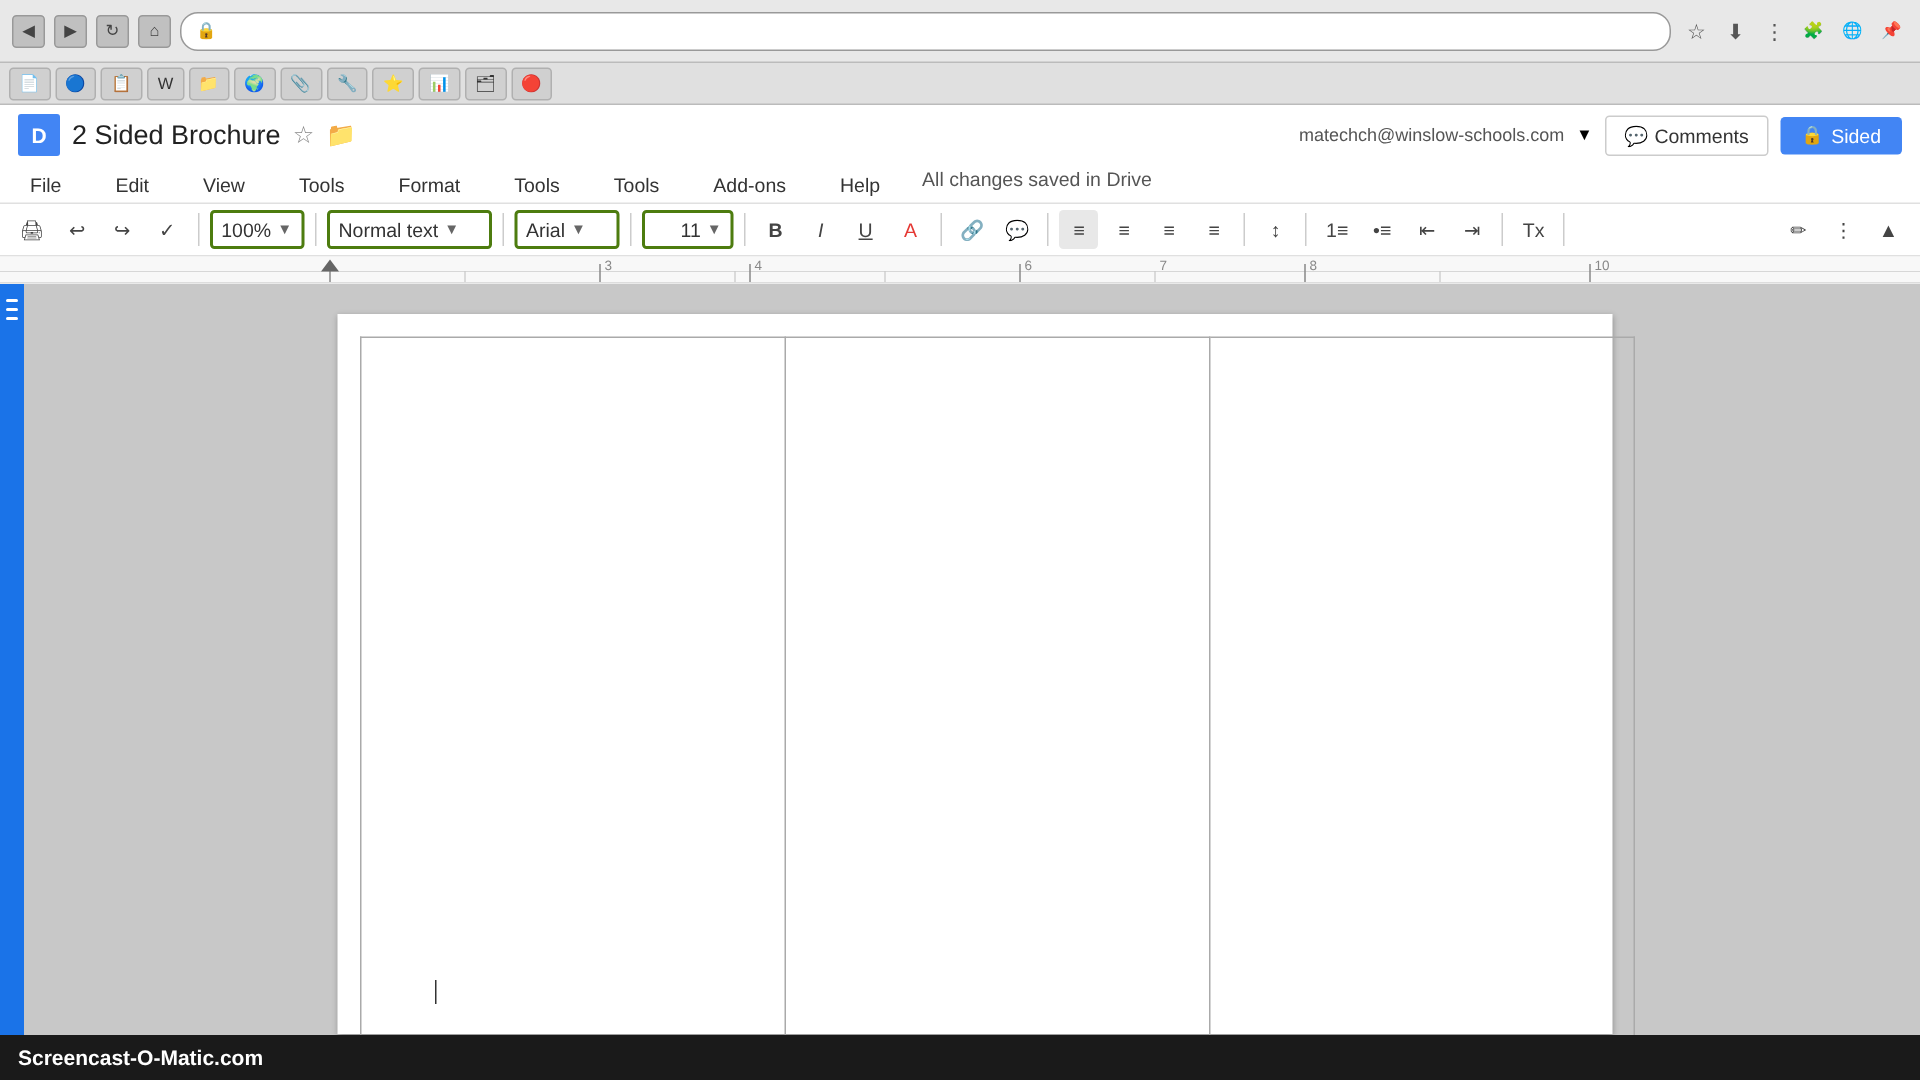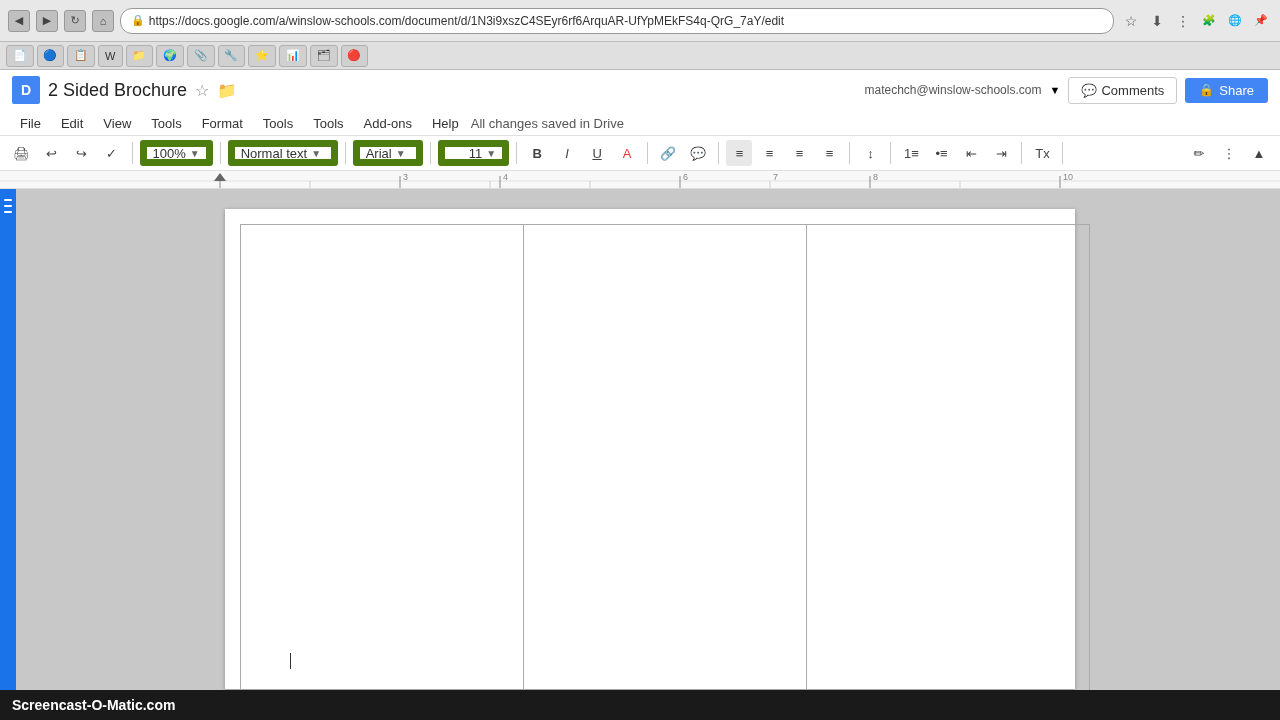--- a/index.html
+++ b/index.html
@@ -27,29 +27,29 @@
     .docs-title { font-size: 18px; color: #222; font-weight: normal; }
     .docs-star { font-size: 16px; color: #888; cursor: pointer; }
     .docs-folder { font-size: 16px; color: #888; cursor: pointer; }
     .docs-header-right { display: flex; align-items: center; gap: 8px; }
     .docs-account { font-size: 12px; color: #555; }
     .docs-comments-btn { background: white; border: 1px solid #ccc; border-radius: 3px; padding: 5px 12px; font-size: 13px; color: #333; cursor: pointer; display: flex; align-items: center; gap: 4px; }
     .docs-share-btn { background: #4285f4; border: none; border-radius: 3px; padding: 5px 14px; font-size: 13px; color: white; cursor: pointer; display: flex; align-items: center; gap: 5px; }
     .docs-share-lock { font-size: 12px; }
 
     
-    .docs-menubar { display: flex; align-items: center; gap: 4px; padding: 4px 0 0 0; }
+    .docs-menubar { display: flex; gap: 20px; padding: 4px 0 0 0; }
     .menu-item { padding: 4px 8px; font-size: 13px; color: #333; cursor: pointer; border-radius: 3px; white-space: nowrap; }
     .autosave-msg { font-size: 13px; color: #555; }
 
     
     .docs-toolbar { background: white; border-bottom: 1px solid #e0e0e0; padding: 4px 8px; display: flex; align-items: center; gap: 4px; flex-wrap: nowrap; overflow: hidden; }
     .toolbar-btn { height: 26px; min-width: 26px; padding: 0 4px; background: transparent; border: 1px solid transparent; border-radius: 3px; display: inline-flex; align-items: center; justify-content: center; font-size: 13px; color: #444; cursor: pointer; }
     .toolbar-separator { width: 1px; height: 22px; background: #ccc; margin: 0 3px; }
-    .toolbar-dropdown { height: 26px; padding: 0 6px; background: white; border: 7px solid #4d7c0f; border-radius: 3px; font-size: 13px; color: #333; cursor: pointer; display: inline-flex; align-items: center; gap: 4px; white-space: nowrap; }
+    .toolbar-dropdown { height: 26px; padding: 0 6px; background: white; border: 2px solid #4d7c0f; border-radius: 3px; font-size: 13px; color: #333; cursor: pointer; display: inline-flex; align-items: center; gap: 4px; white-space: nowrap; }
     .dropdown-arrow { font-size: 10px; color: #666; }
 
     
     .ruler { height: 18px; background: #f8f8f8; border-bottom: 1px solid #ddd; position: relative; overflow: hidden; }
 
     
     .docs-body { flex: 1; background: #c8c8c8; display: flex; justify-content: center; padding: 20px; overflow: auto; position: relative; }
     .doc-page { background: white; width: 850px; min-height: 480px; box-shadow: 0 1px 4px rgba(0,0,0,0.3); position: relative; }
     .doc-table { width: 100%; height: 100%; border-collapse: collapse; }
     .doc-table td { border: 1px solid #aaa; vertical-align: top; padding: 4px; }
@@ -64,21 +64,20 @@
 <body>
 
 <div class="browser-chrome">
   <div class="browser-top">
     <div class="browser-nav-btn">◀</div>
     <div class="browser-nav-btn">▶</div>
     <div class="browser-nav-btn">↻</div>
     <div class="browser-nav-btn">⌂</div>
     <div class="browser-address-bar">
       <span style="font-size:11px;margin-right:4px;">🔒</span>
-      <span>https://docs.google.com/a/winslow-schools.com/document/d/1N3i9xszC4SEyr6rf6ArquAR-UfYpMEkFS4q-QrG_7aY/edit</span>
     </div>
     <div class="browser-right-icons">
       <div class="browser-icon">☆</div>
       <div class="browser-icon">⬇</div>
       <div class="browser-icon">⋮</div>
       <div class="browser-icon" style="font-size:11px;">🧩</div>
       <div class="browser-icon" style="font-size:11px;">🌐</div>
       <div class="browser-icon" style="font-size:11px;">📌</div>
     </div>
   </div>
@@ -112,21 +111,21 @@
       </div>
       <div class="docs-header-right">
         <span class="docs-account">matechch@winslow-schools.com</span>
         <span style="font-size:11px;">▼</span>
         <button class="docs-comments-btn">
           <span>💬</span>
           <span>Comments</span>
         </button>
         <button class="docs-share-btn">
           <span class="docs-share-lock">🔒</span>
-          <span>Share</span>
+          <span>Sided</span>
         </button>
       </div>
     </div>
 
     <div class="docs-menubar">
       <span class="menu-item">File</span>
       <span class="menu-item">Edit</span>
       <span class="menu-item">View</span>
       <span class="menu-item">Tools</span>
       <span class="menu-item">Format</span>

